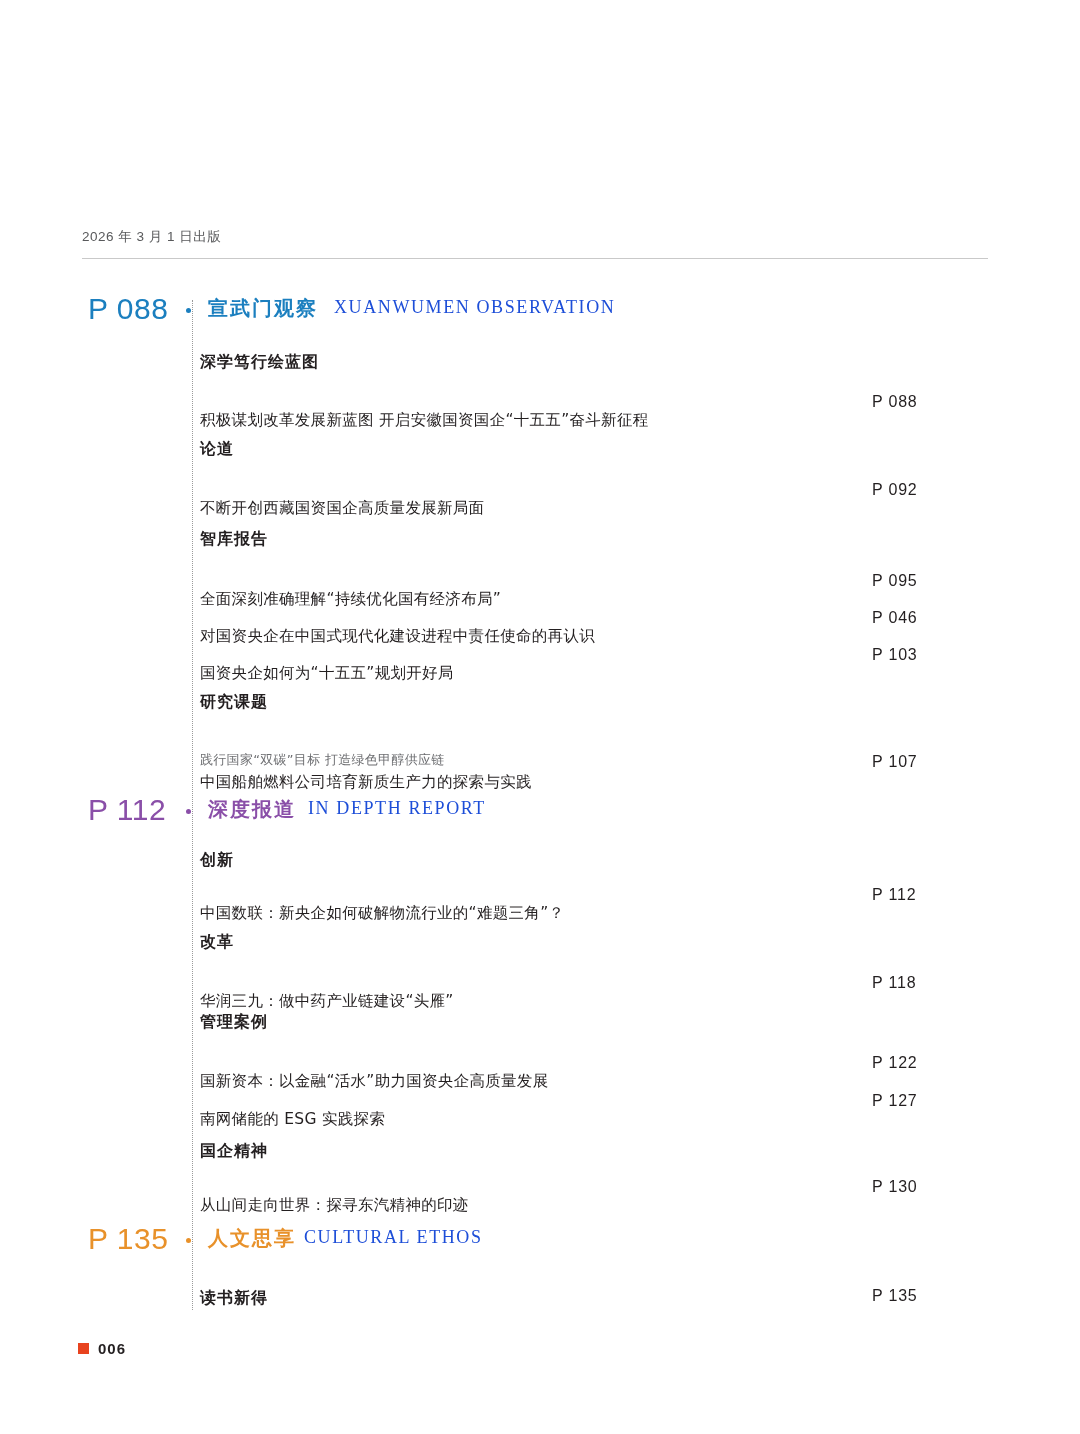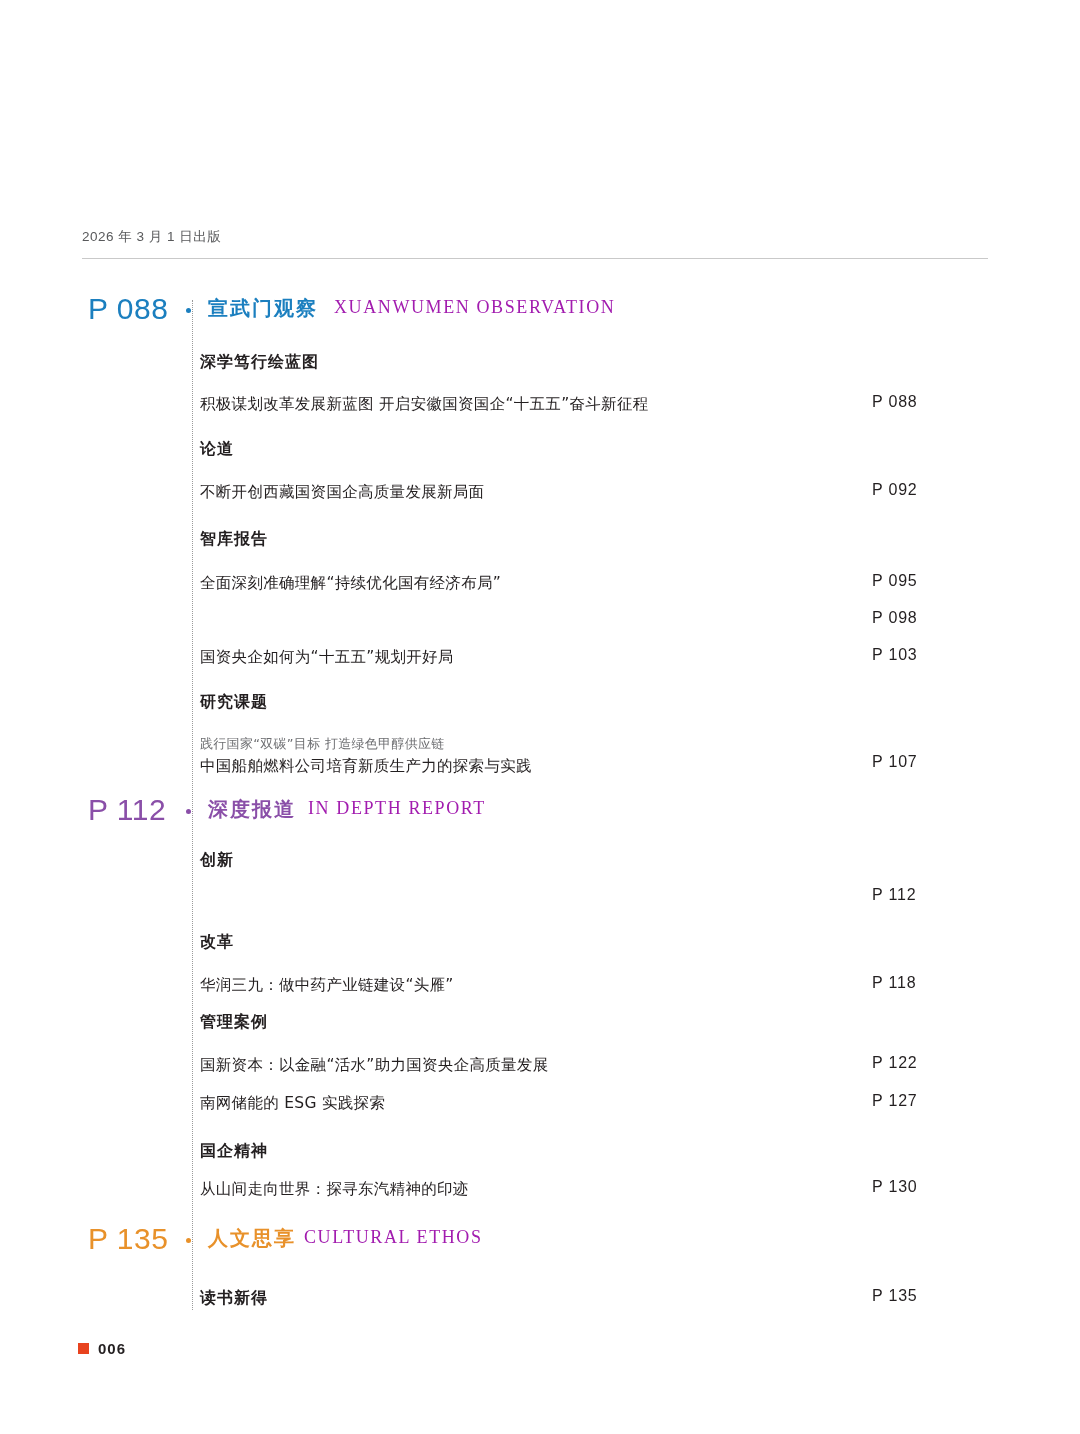--- a/index.html
+++ b/index.html
@@ -87,21 +87,21 @@
     font-weight: bold;
     letter-spacing: 2px;
     white-space: nowrap;
     font-family: Liberation Mono, monospace;
   }
   .sec-en {
     position: absolute;
     top: 5px;
     font-size: 18px;
     letter-spacing: 1.6px;
-    color: #a21caf;
+    color: #1d4ed8;
     white-space: nowrap;
     font-family: "Liberation Serif", serif;
   }
 
   
   .grp-title {
     position: absolute;
     left: 118px;
     font-size: 16px;
     font-weight: bold;
@@ -112,20 +112,21 @@
     text-align: center;
   }
   .entry-title {
     position: absolute;
     left: 118px;
     font-size: 15.5px;
     color: #231f20;
     letter-spacing: 0.3px;
     white-space: nowrap;
     font-family: "DejaVu Sans", "Liberation Sans", sans-serif;
+    margin-top: 16px;
   }
   .entry-title.small {
     font-size: 13px;
     color: #6d6e71;
   }
   .entry-page {
     position: absolute;
     left: 790px;
     font-size: 16px;
     color: #231f20;
@@ -176,39 +177,41 @@
     <div class="entry-title" style="top:102px;">积极谋划改革发展新蓝图 开启安徽国资国企“十五五”奋斗新征程</div>
     <div class="entry-page" style="top:101px;">P 088</div>
 
     <div class="grp-title" style="top:147px;">论道</div>
     <div class="entry-title" style="top:190px;">不断开创西藏国资国企高质量发展新局面</div>
     <div class="entry-page" style="top:189px;">P 092</div>
 
     <div class="grp-title" style="top:237px;">智库报告</div>
     <div class="entry-title" style="top:281px;">全面深刻准确理解“持续优化国有经济布局”</div>
     <div class="entry-page" style="top:280px;">P 095</div>
-    <div class="entry-page" style="top:317px;">P 098</div>
+    <div class="entry-title" style="top:318px;">对国资央企在中国式现代化建设进程中责任使命的再认识</div>
+    <div class="entry-page" style="top:317px;">P 046</div>
     <div class="entry-title" style="top:355px;">国资央企如何为“十五五”规划开好局</div>
     <div class="entry-page" style="top:354px;">P 103</div>
 
     <div class="grp-title" style="top:400px;">研究课题</div>
     <div class="entry-title small" style="top:443px;">践行国家“双碳”目标 打造绿色甲醇供应链</div>
     <div class="entry-title" style="top:464px;">中国船舶燃料公司培育新质生产力的探索与实践</div>
     <div class="entry-page" style="top:443px;margin-top:18px;">P 107</div>
   </div>
 
   <div class="section" style="top:793px;">
     <div class="sec-head">
       <div class="sec-pnum" style="color:#8a4fa8;">P 112</div>
       <div class="sec-dot" style="left:104px;background:#8a4fa8;"></div>
       <div class="sec-cn" style="color:#8a4fa8;">深度报道</div>
       <div class="sec-en" style="left:226px;">IN  DEPTH  REPORT</div>
     </div>
 
     <div class="grp-title" style="top:57px;">创新</div>
+    <div class="entry-title" style="top:94px;">中国数联：新央企如何破解物流行业的“难题三角”？</div>
     <div class="entry-page" style="top:93px;">P 112</div>
 
     <div class="grp-title" style="top:139px;">改革</div>
     <div class="entry-title" style="top:182px;">华润三九：做中药产业链建设“头雁”</div>
     <div class="entry-page" style="top:181px;">P 118</div>
 
     <div class="grp-title" style="top:219px;">管理案例</div>
     <div class="entry-title" style="top:262px;">国新资本：以金融“活水”助力国资央企高质量发展</div>
     <div class="entry-page" style="top:261px;">P 122</div>
     <div class="entry-title" style="top:300px;">南网储能的 ESG 实践探索</div>

